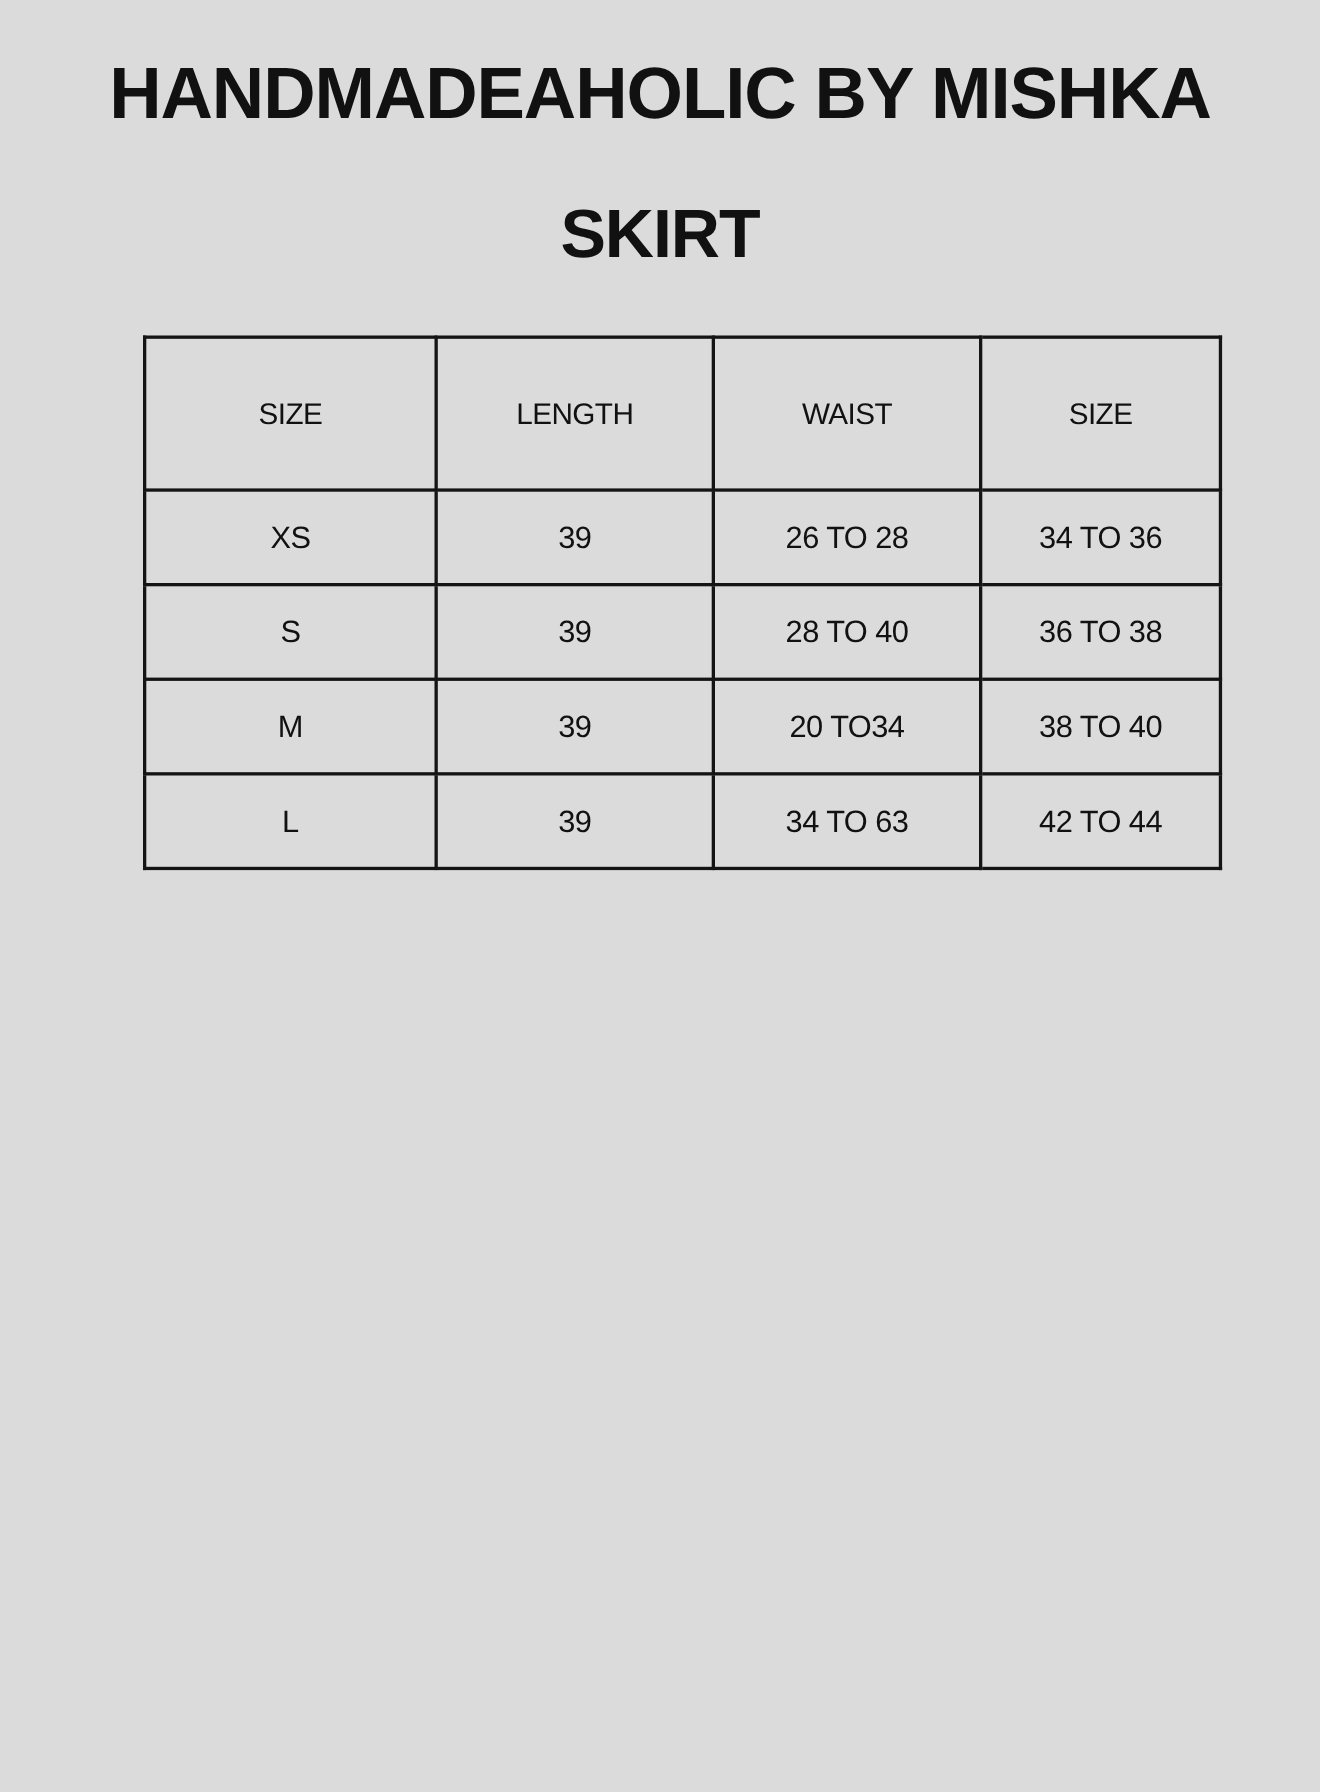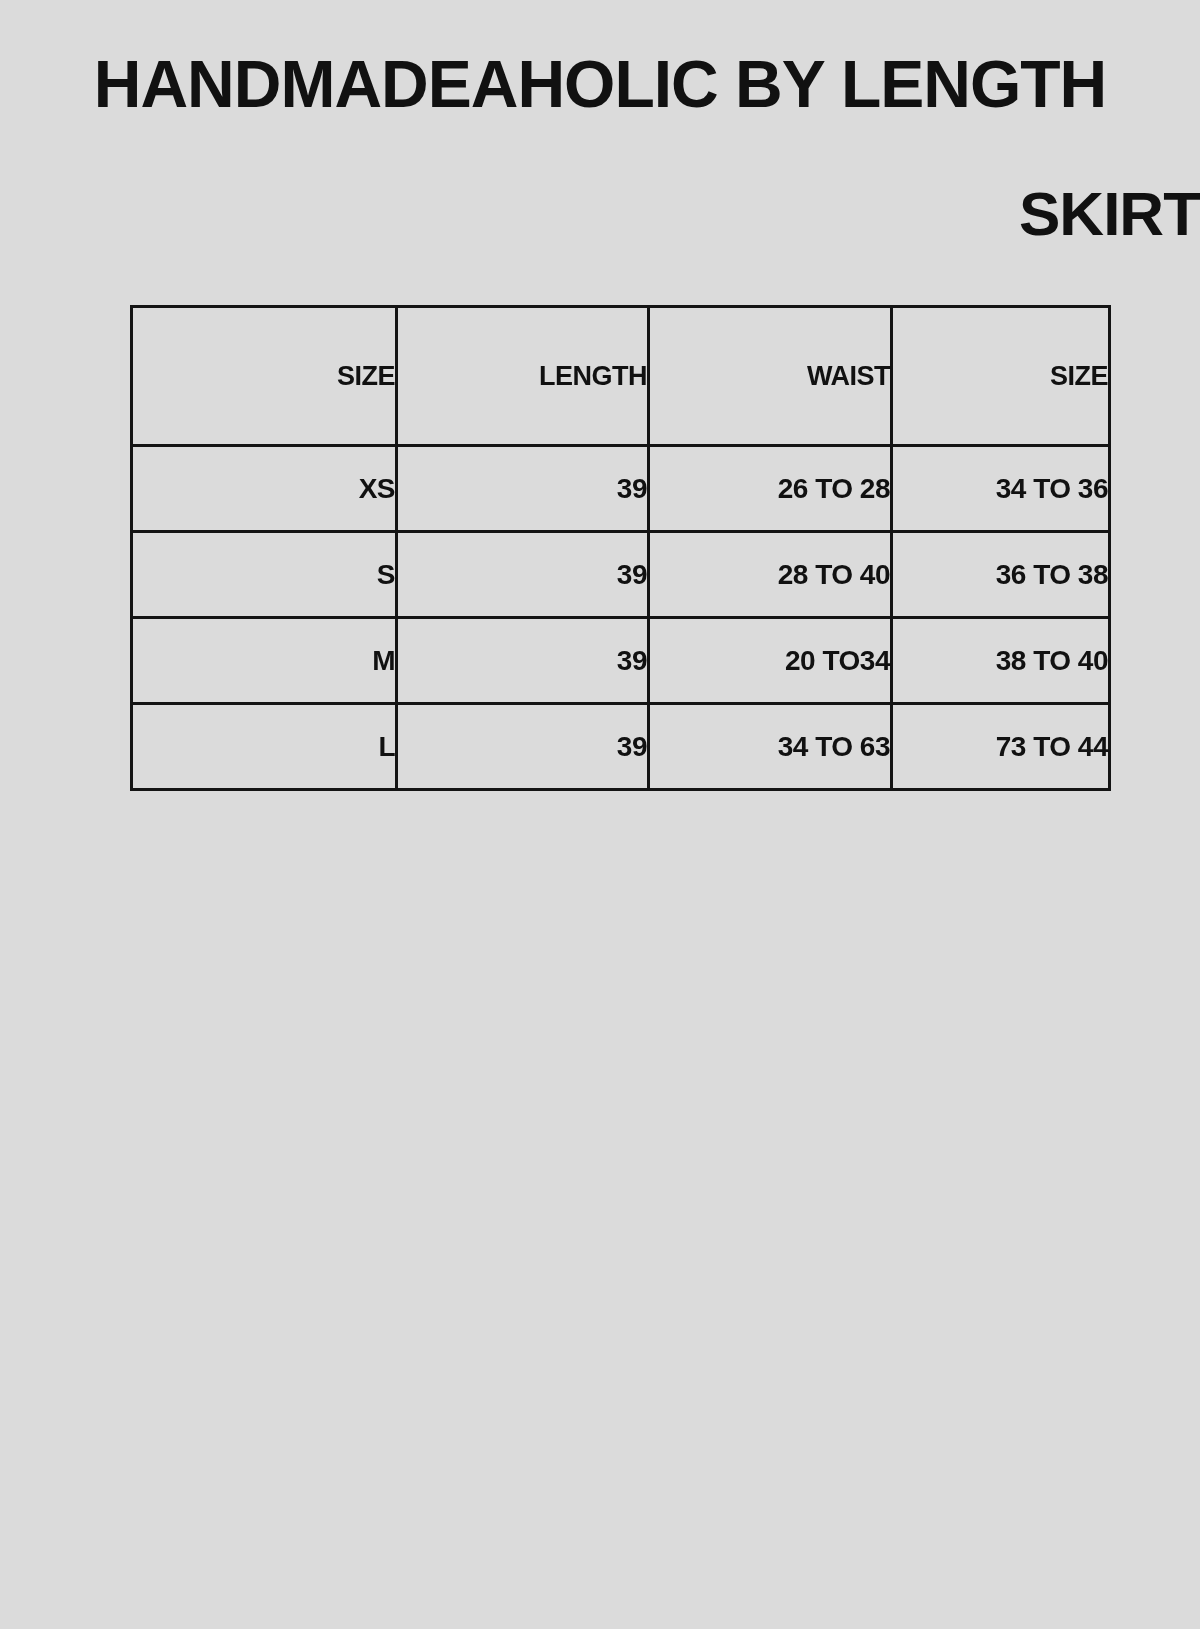--- a/index.html
+++ b/index.html
@@ -24,43 +24,43 @@
     padding-top: 51px;
     text-align: center;
     font-size: 66px;
     font-weight: bold;
     line-height: 1;
     letter-spacing: -1px;
     color: #111111;
   }
   .product-title {
     margin: 66px 0 0 0;
-    text-align: right;
+    text-align: center;
     font-size: 62px;
     font-weight: bold;
     line-height: 1;
     letter-spacing: -1px;
     color: #111111;
   }
   table.size-chart {
     border-collapse: collapse;
     table-layout: fixed;
     margin: 60px 0 0 130px;
     width: 978px;
   }
   table.size-chart col.c1 { width: 265px; }
   table.size-chart col.c2 { width: 252px; }
   table.size-chart col.c3 { width: 243px; }
   table.size-chart col.c4 { width: 218px; }
   table.size-chart th,
   table.size-chart td {
     border: 3px solid #141414;
-    text-align: right;
+    text-align: center;
     vertical-align: middle;
-    font-weight: bold;
+    font-weight: normal;
     color: #111111;
     padding: 0;
     letter-spacing: -0.5px;
   }
   table.size-chart thead th {
     height: 136px;
     font-size: 27px;
   }
   table.size-chart tbody td {
     height: 83px;
@@ -74,21 +74,21 @@
     line-height: 1;
     letter-spacing: -1px;
     color: #111111;
   }
 </style>
 </head>
 <body>
 
 <div class="page">
 
-  <h1 class="brand-title">HANDMADEAHOLIC BY LENGTH</h1>
+  <h1 class="brand-title">HANDMADEAHOLIC BY MISHKA</h1>
 
   <h2 class="product-title">SKIRT</h2>
 
   <table class="size-chart">
     <colgroup>
       <col class="c1">
         <col class="c2">
         <col class="c3">
         <col class="c4">
     </colgroup>
@@ -116,19 +116,19 @@
       <tr>
         <td>M</td>
         <td>39</td>
         <td>20 TO34</td>
         <td>38 TO 40</td>
       </tr>
       <tr>
         <td>L</td>
         <td>39</td>
         <td>34 TO 63</td>
-        <td>73 TO 44</td>
+        <td>42 TO 44</td>
       </tr>
     </tbody>
   </table>
 
 
 </div>
 
 </body></html>

